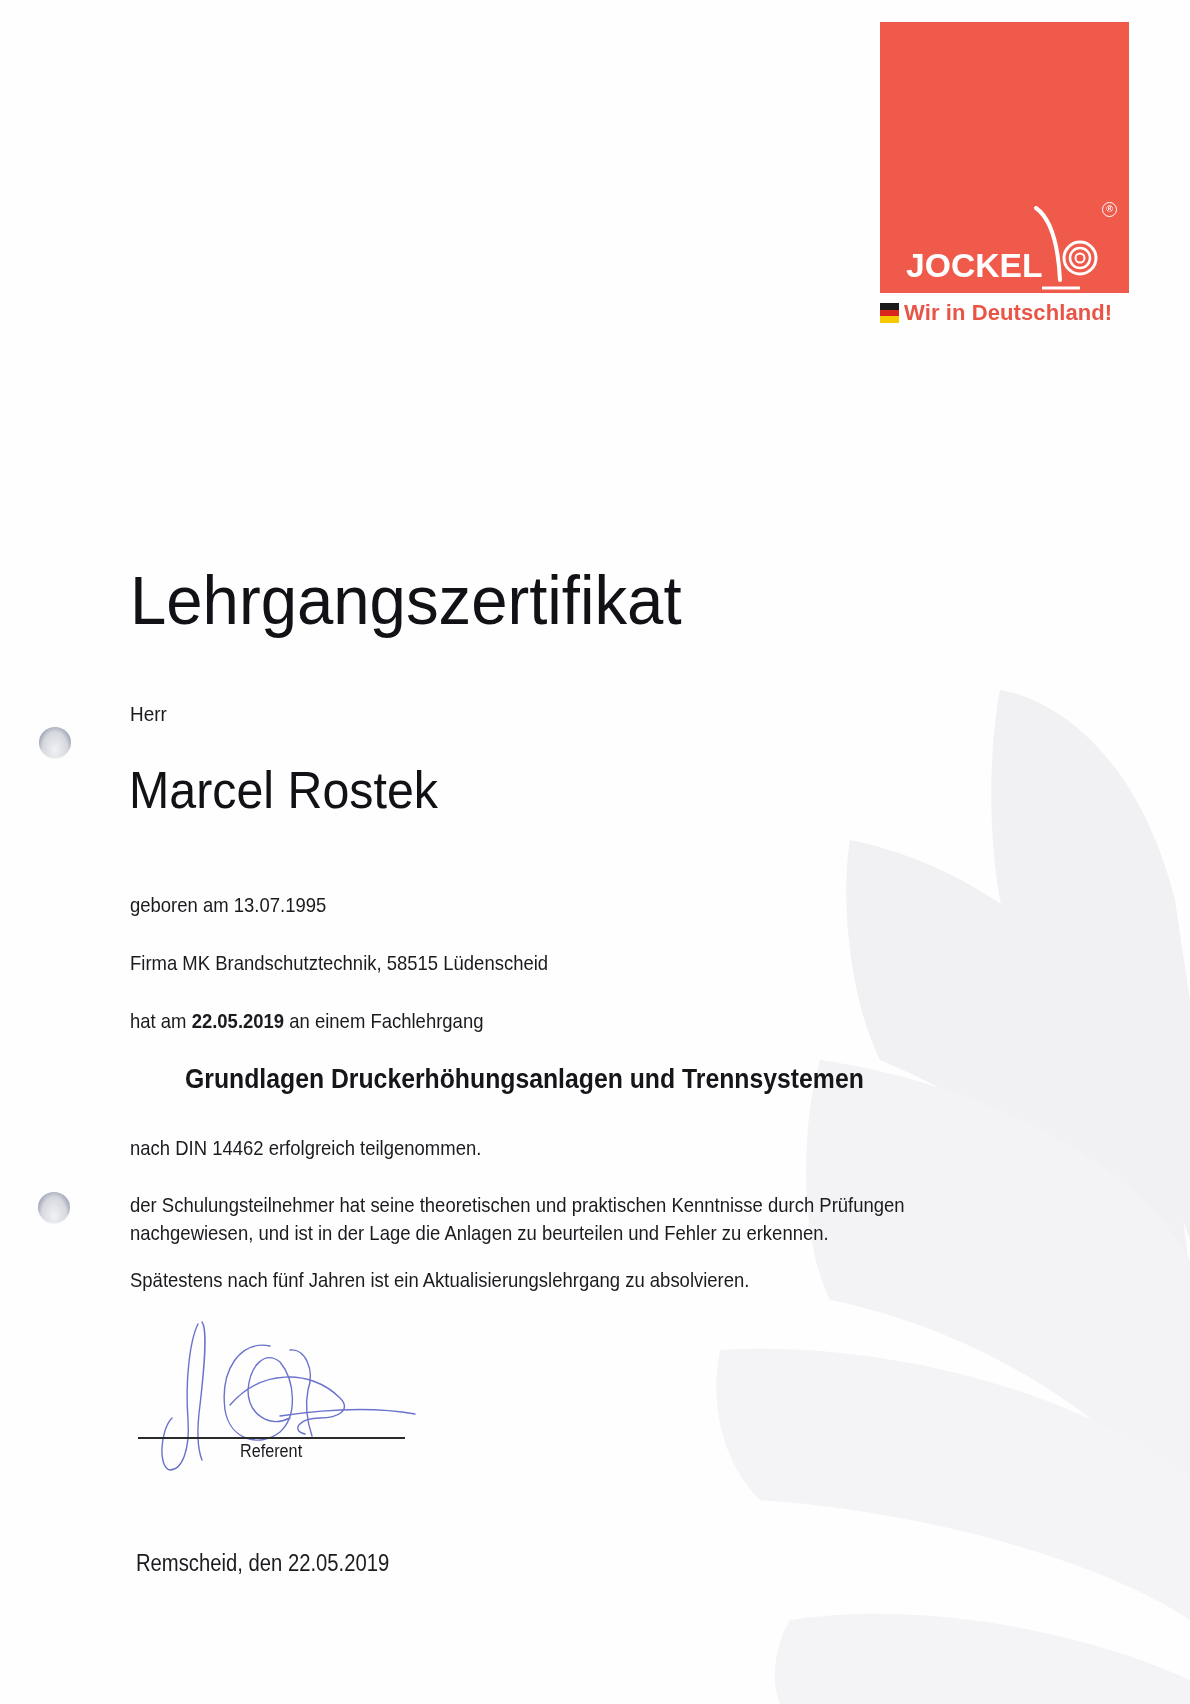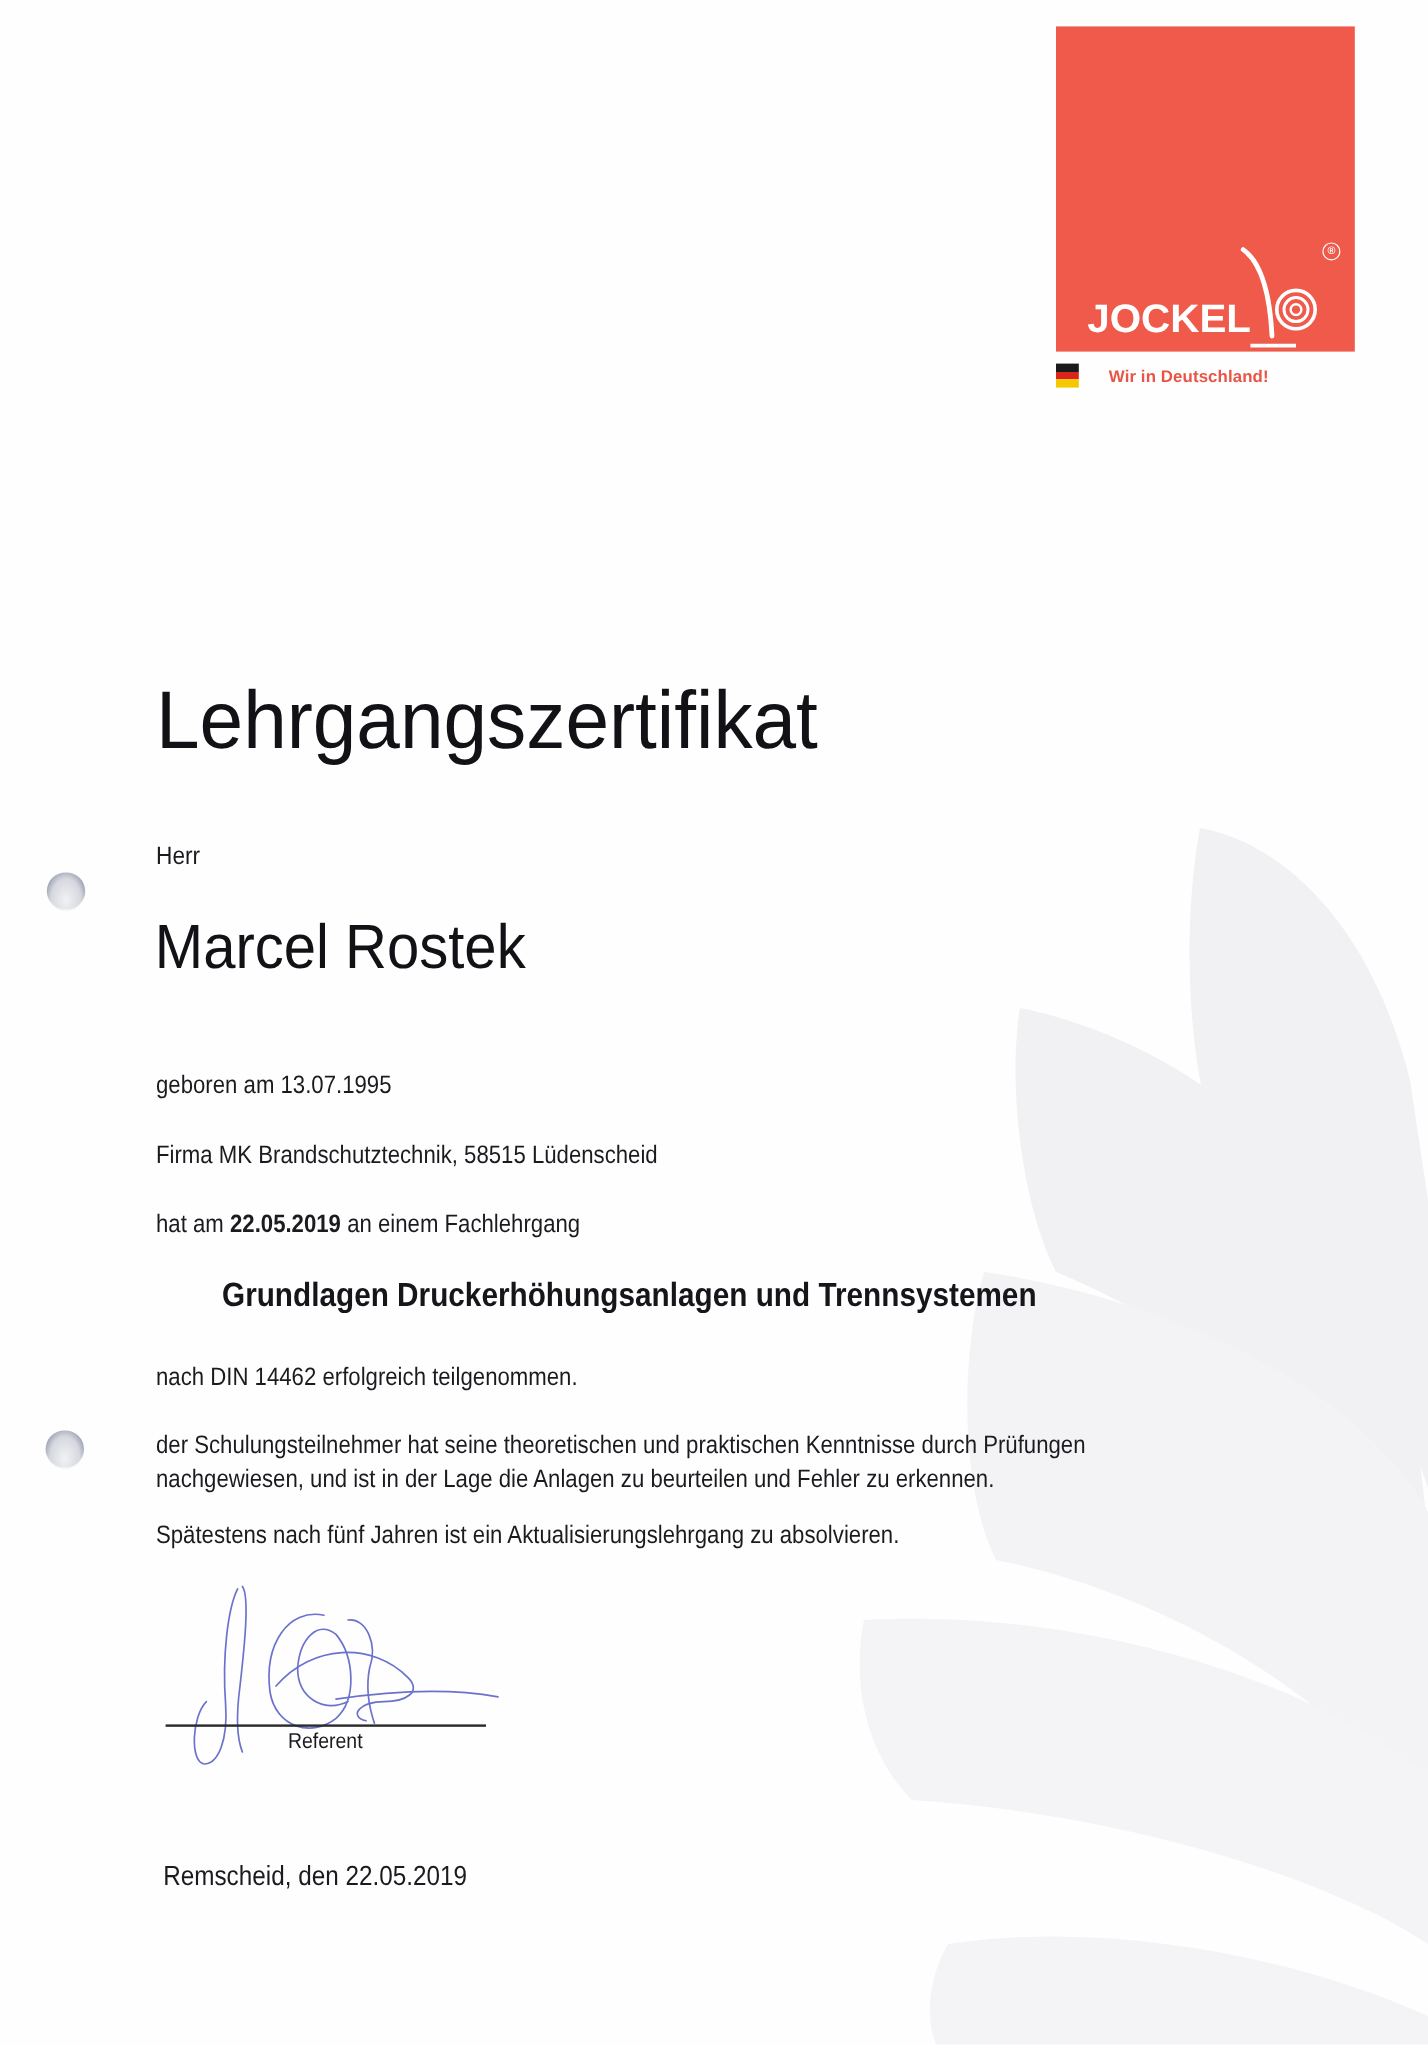--- a/index.html
+++ b/index.html
@@ -31,21 +31,21 @@
       width: 13px; height: 13px; border: 1.5px solid #fff; border-radius: 50%;
       color: #fff; font-size: 9px; line-height: 13px; text-align: center; font-weight: bold;
     }
     .logo-snail { position: absolute; left: 150px; top: 178px; }
     .tagline {
       position: absolute; left: 880px; top: 300px; height: 26px;
       display: flex; align-items: center; gap: 5px;
     }
     .flag { width: 19px; height: 20px; display: flex; flex-direction: column; }
     .flag span { flex: 1; display: block; }
-    .tagline-text { color: #e85446; font-weight: bold; font-size: 14px; letter-spacing: 0.1px; margin-left: 20px; }
+    .tagline-text { color: #e85446; font-weight: bold; font-size: 22px; letter-spacing: 0.1px; }
 
     
     .punch {
       position: absolute; width: 32px; height: 31px; border-radius: 50%;
       background: radial-gradient(ellipse at 50% 75%, #f1f2f5 0%, #d6d8de 55%, #9aa0b2 80%, #3f4666 100%);
       box-shadow: 0 1px 1px rgba(0,0,0,0.05);
     }
 
     
     .title { left: 130px; top: 560px; font-size: 68px; line-height: 80px; transform: scaleX(0.96); transform-origin: left; color: #111116; }

